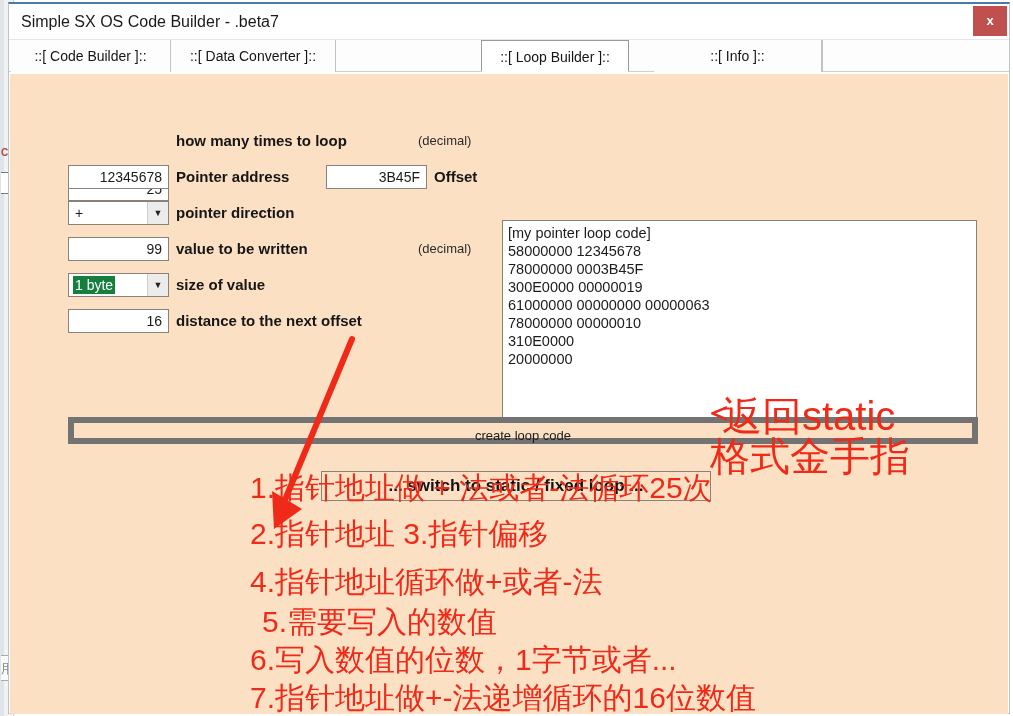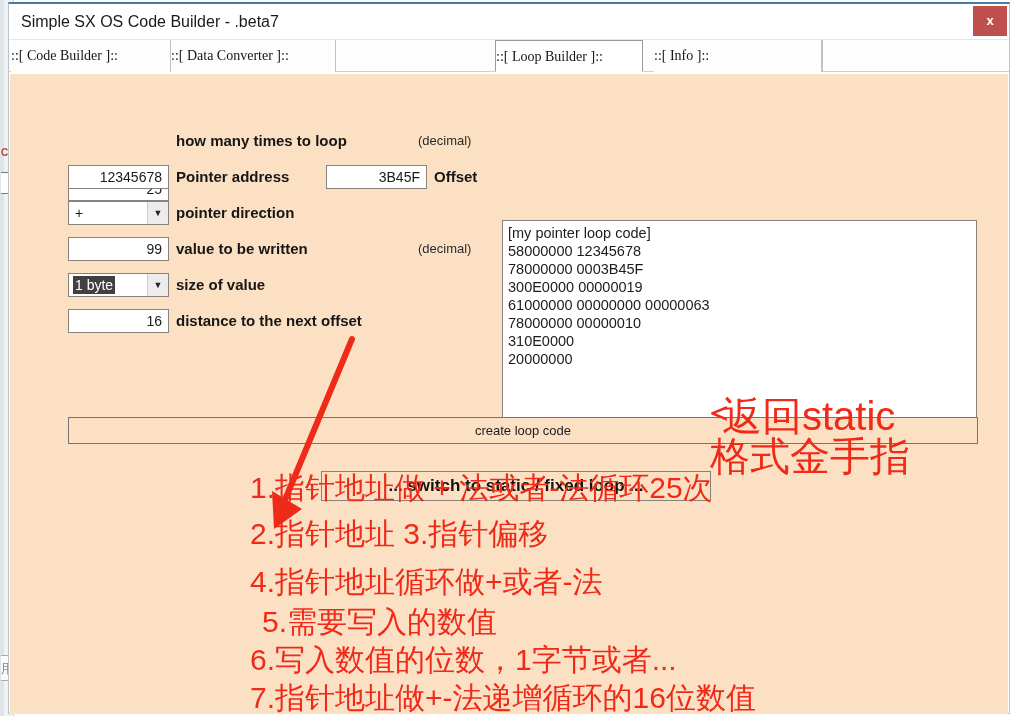--- a/index.html
+++ b/index.html
@@ -108,28 +108,28 @@
     height: 32px;
     background: #fdfdfd;
     border-bottom: 1px solid #cfcfcf;
     padding-left: 2px;
   }
   .tab {
     position: absolute;
     top: 0;
     height: 32px;
     line-height: 32px;
-    text-align: left;
+    text-align: center;
     font-size: 14px;
     color: #151515;
     border-right: 1px solid #c2c2c2;
     background: #fdfdfd;
     cursor: pointer;
     white-space: nowrap;
-    font-family: Liberation Serif, serif;
+    font-family: Liberation Sans, sans-serif;
   }
   .tab.active {
     background: #ffffff;
     border: 1px solid #9a9a9a;
     border-bottom: 1px solid #ffffff;
     box-shadow: 0 0 0 1px #ffffff inset;
   }
   .tab-filler {
     position: absolute;
     top: 0; height: 32px;
@@ -175,21 +175,21 @@
   }
   .combo .combo-value {
     position: absolute;
     left: 4px; top: 2px;
     line-height: 18px;
     font-size: 14px;
     padding: 0 2px;
     white-space: nowrap;
   }
   .combo .combo-value.selected {
-    background: #404040;
+    background: #15803d;
     color: #ffffff;
   }
   .combo .combo-arrow {
     position: absolute;
     right: 0; top: 0;
     width: 21px; height: 22px;
     background: #ececec;
     border-left: 1px solid #d0cbc4;
     text-align: center;
     line-height: 22px;
@@ -233,21 +233,21 @@
     color: #1c1c1c;
     white-space: pre;
   }
 
   
   .wide-button {
     position: absolute;
     left: 58px; top: 343px;
     width: 910px; height: 27px;
     background: #fce0c4;
-    border: 1px solid #737373;
+    border: 6px solid #737373;
     text-align: center;
     line-height: 25px;
     font-size: 13px;
     color: #1c1c1c;
     cursor: pointer;
     font-family: "Liberation Sans", sans-serif;
   }
   .switch-button {
     position: absolute;
     left: 311px; top: 397px;
@@ -304,21 +304,21 @@
 
     <div class="titlebar">
       <div class="titlebar-text">Simple SX OS Code Builder - .beta7</div>
       <div class="close-button">x</div>
     </div>
 
     <div class="tabstrip">
       <div class="tab" style="left:2px; width:160px;">::[ Code Builder ]::</div>
       <div class="tab" style="left:162px; width:165px;">::[ Data Converter ]::</div>
       <div class="tab" style="left:344px; width:155px;margin-top:35px;">::[ Code Porter ]::</div>
-      <div class="tab active" style="left:486px; width:148px;">::[ Loop Builder ]::</div>
+      <div class="tab active" style="left:472px; width:148px;">::[ Loop Builder ]::</div>
       <div class="tab" style="left:645px; width:168px; border-right:1px solid #c2c2c2;">::[ Info ]::</div>
       <div class="tab-filler" style="left:813px; width:186px;"></div>
     </div>
 
     <div class="panel">
 
       <div class="field" style="left:58px; top:55px; width:101px;margin-top:48px;">25</div>
       <div class="flabel" style="left:166px; top:55px;">how many times to loop</div>
       <div class="fnote" style="left:408px; top:55px;">(decimal)</div>
 

